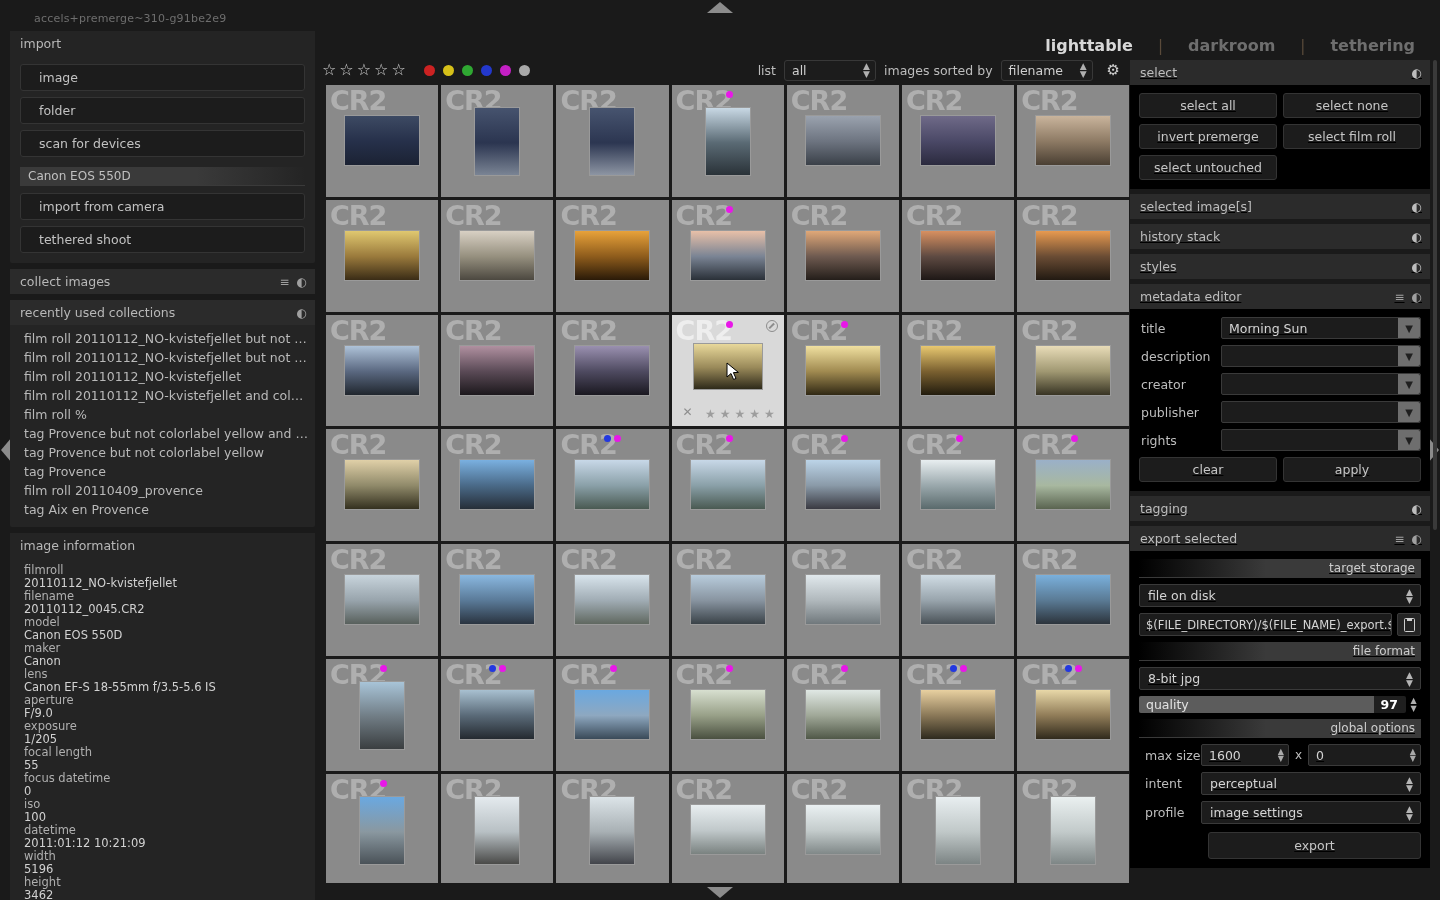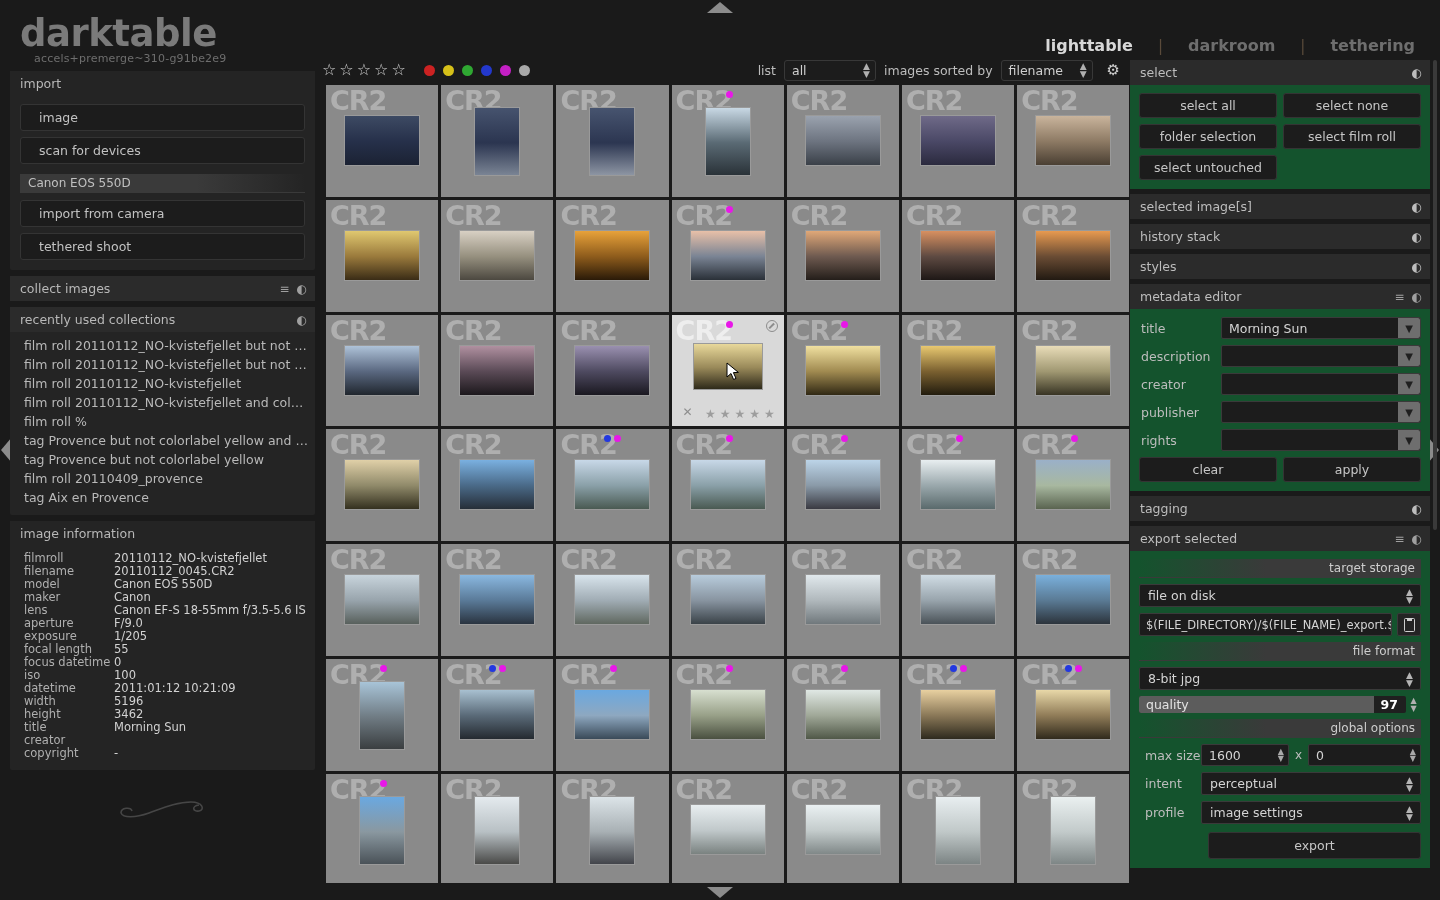--- a/index.html
+++ b/index.html
@@ -66,21 +66,21 @@
   }
 
   .collection-list { padding: 4px 0 8px 0; }
   .collection-item {
     font-size: 12.5px; color: #b9b9b9; padding: 1px 6px 1px 14px;
     white-space: nowrap; overflow: hidden; text-overflow: ellipsis; cursor: pointer;
     line-height: 17px;
   }
 
   .info-table { padding: 6px 0 10px 0; font-size: 11.5px; }
-  .info-row { display: flex; line-height: 13px; padding: 0 0 0 14px; }
+  .info-row { display: flex; line-height: 13px; padding: 0 0 0 14px; flex-direction: column; }
   .info-key { width: 90px; color: #b0b0b0; flex: none; }
   .info-val { color: #d2d2d2; }
 
   .flourish { display: flex; justify-content: center; margin-top: 26px; opacity: .55; }
 
   
   .center {
     position: absolute; left: 318px; top: 55px; width: 810px; height: 828px;
   }
   .toolbar {
@@ -149,21 +149,21 @@
     position: absolute; right: 10px; top: 60px; width: 300px; height: 790px;
   }
   .topnav {
     position: absolute; right: 12px; top: 36px; display: flex; align-items: center;
     gap: 12px; font-size: 16px; font-weight: bold;
   }
   .topnav .tab { color: #6e6e6e; cursor: pointer; padding: 0 13px; }
   .topnav .tab.active { color: #d8d8d8; }
   .topnav .sep { color: #5a4a3a; font-weight: normal; font-size: 15px; }
 
-  .rmod { background: #14532d; margin-bottom: 5px; }
+  .rmod { background: #000000; margin-bottom: 5px; text-decoration: underline; }
   .rmod-head {
     display: flex; align-items: center; justify-content: space-between;
     padding: 5px 8px 5px 10px; font-size: 12.5px; color: #bdbdbd; background: #2b2b2b;
   }
   .rmod-body { padding: 8px 9px 9px 9px; }
   .btn-grid { display: flex; flex-wrap: wrap; gap: 6px; }
   .btn2 {
     flex: 0 0 calc(50% - 3px); background: #1c1c1c; border: 1px solid #343434;
     border-radius: 3px; color: #c6c6c6; font-size: 12.5px; padding: 4px 0;
     text-align: center; cursor: pointer; font-family: "DejaVu Sans", sans-serif;
@@ -246,30 +246,30 @@
 
 <div class="app">
 
   <div class="edge-arrow-top"></div>
   <div class="edge-arrow-bottom"></div>
   <div class="edge-arrow-left"></div>
   <div class="edge-arrow-right"></div>
 
   <div class="left-panel">
     <div class="brand">
-      <div class="brand-name">darktable</div>
       <div class="brand-ver">accels+premerge~310-g91be2e9</div>
     </div>
 
     <div class="module">
       <div class="module-head plain">
         <span>import</span>
       </div>
       <div class="module-body">
         <button class="btn">image</button>
+        <button class="btn">folder</button>
         <button class="btn">scan for devices</button>
         <span class="cam-label">Canon EOS 550D</span>
         <button class="btn">import from camera</button>
         <button class="btn" style="margin-bottom:0">tethered shoot</button>
       </div>
     </div>
 
     <div class="module">
       <div class="module-head">
         <span>collect images</span>
@@ -288,20 +288,21 @@
         </span>
       </div>
       <div class="collection-list" id="collection-list">
           <div class="collection-item">film roll 20110112_NO-kvistefjellet but not c...</div>
           <div class="collection-item">film roll 20110112_NO-kvistefjellet but not c...</div>
           <div class="collection-item">film roll 20110112_NO-kvistefjellet</div>
           <div class="collection-item">film roll 20110112_NO-kvistefjellet and color...</div>
           <div class="collection-item">film roll %</div>
           <div class="collection-item">tag Provence but not colorlabel yellow and ca...</div>
           <div class="collection-item">tag Provence but not colorlabel yellow</div>
+          <div class="collection-item">tag Provence</div>
           <div class="collection-item">film roll 20110409_provence</div>
           <div class="collection-item">tag Aix en Provence</div>
         </div>
     </div>
 
     <div class="module">
       <div class="module-head plain">
         <span>image information</span>
       </div>
       <div class="info-table" id="info-table">
@@ -691,21 +692,21 @@
 
     <div class="rmod">
       <div class="rmod-head">
         <span>select</span>
         <span class="mi">◐</span>
       </div>
       <div class="rmod-body">
         <div class="btn-grid">
           <button class="btn2">select all</button>
           <button class="btn2">select none</button>
-          <button class="btn2">folder selection</button>
+          <button class="btn2">invert premerge</button>
           <button class="btn2">select film roll</button>
           <button class="btn2">select untouched</button>
         </div>
       </div>
     </div>
 
     <div class="rmod">
       <div class="rmod-head">
         <span>selected image[s]</span>
         <span class="mi">◐</span>

